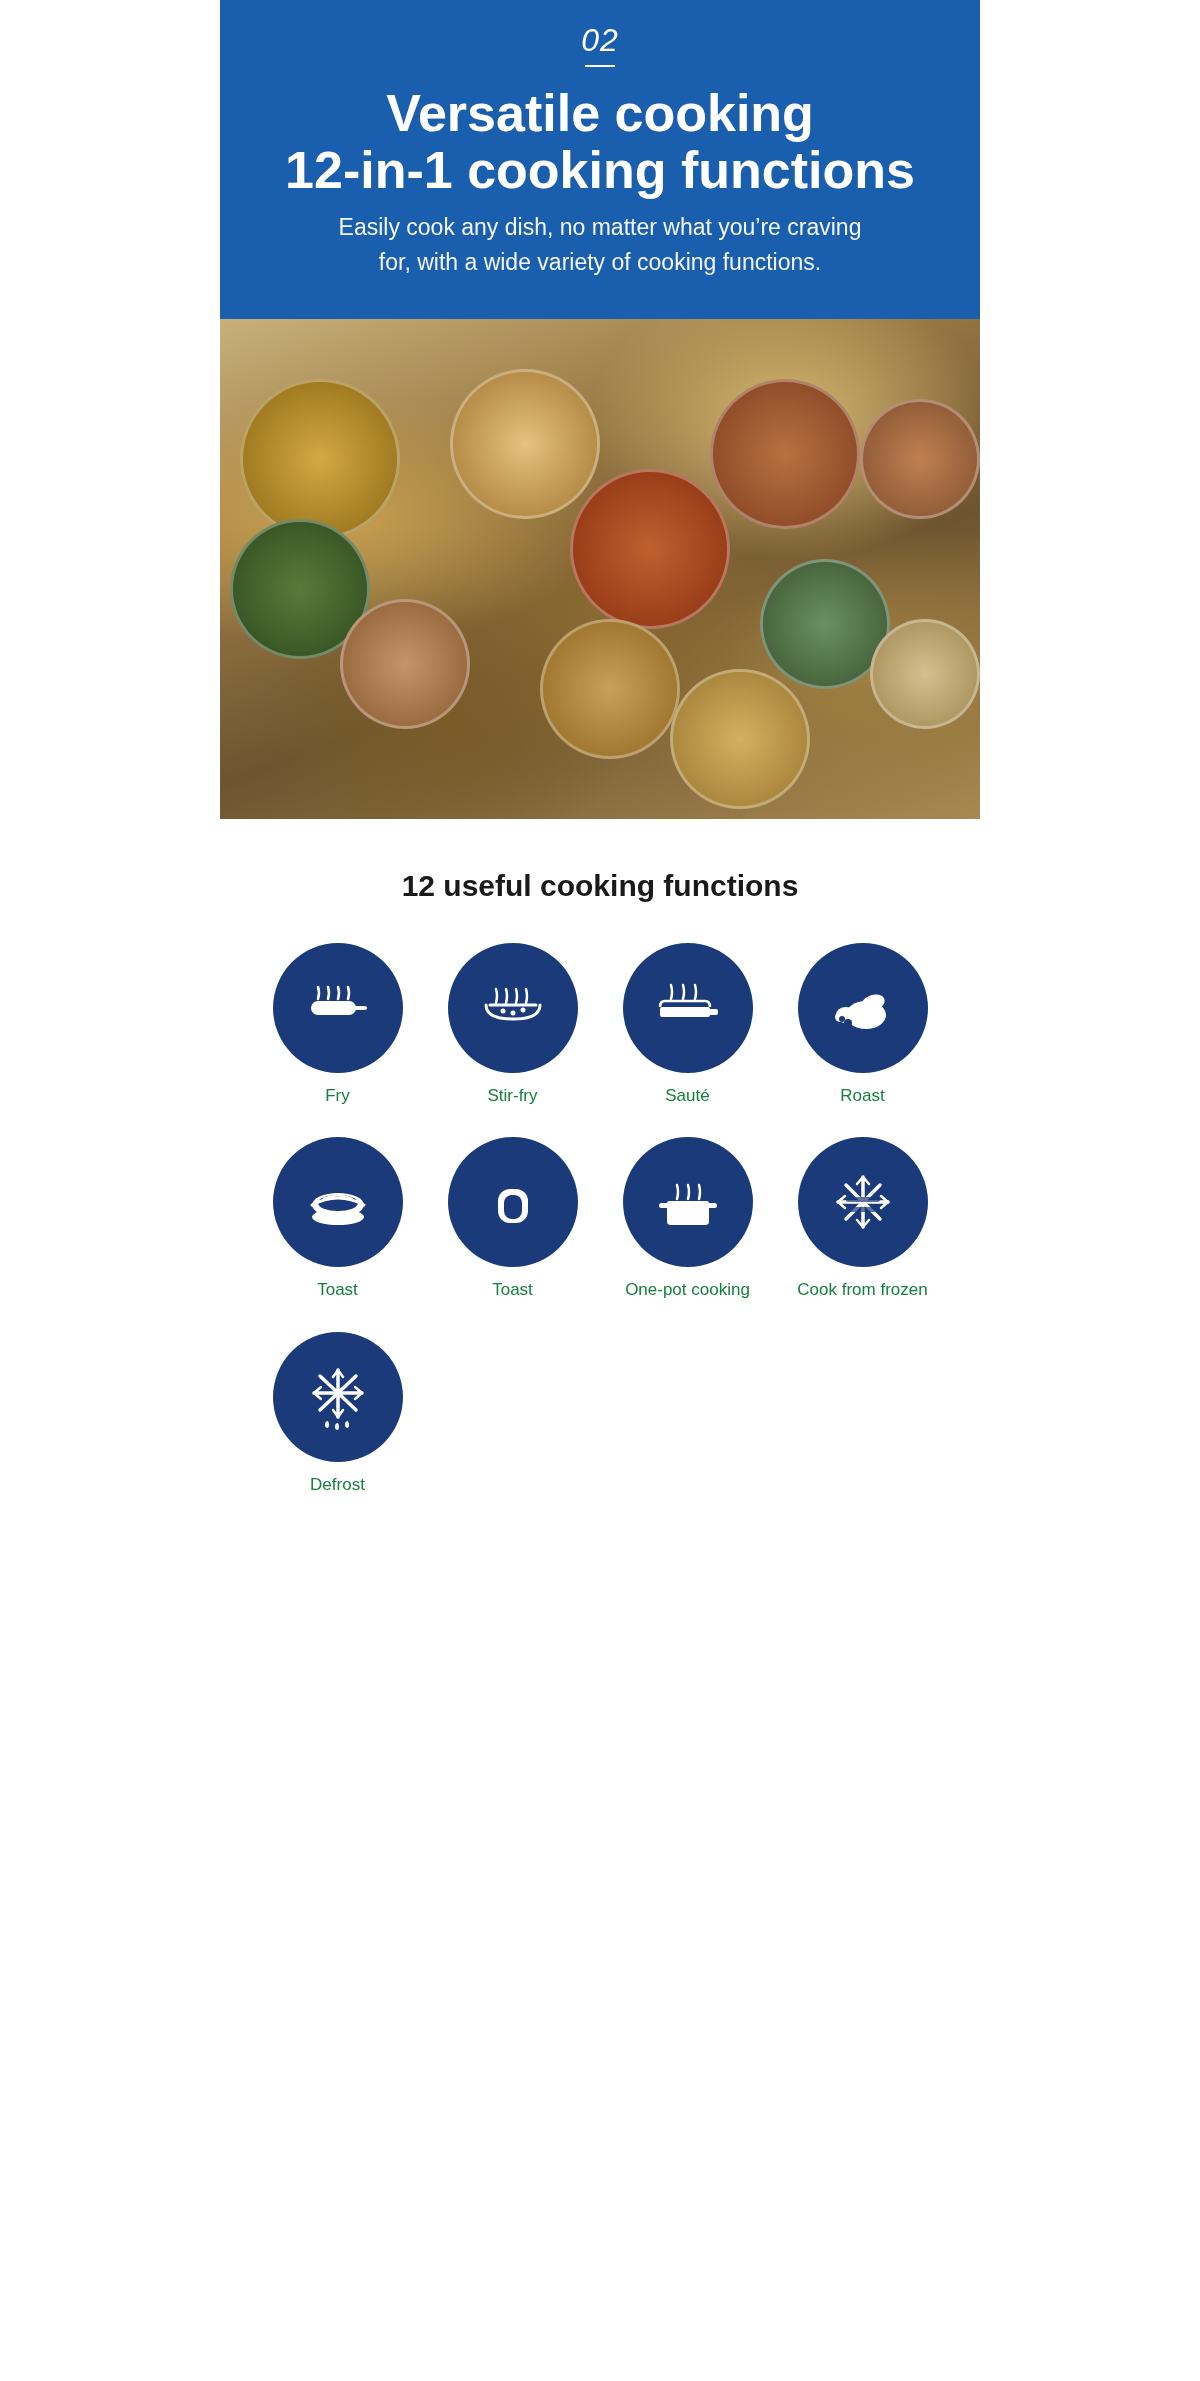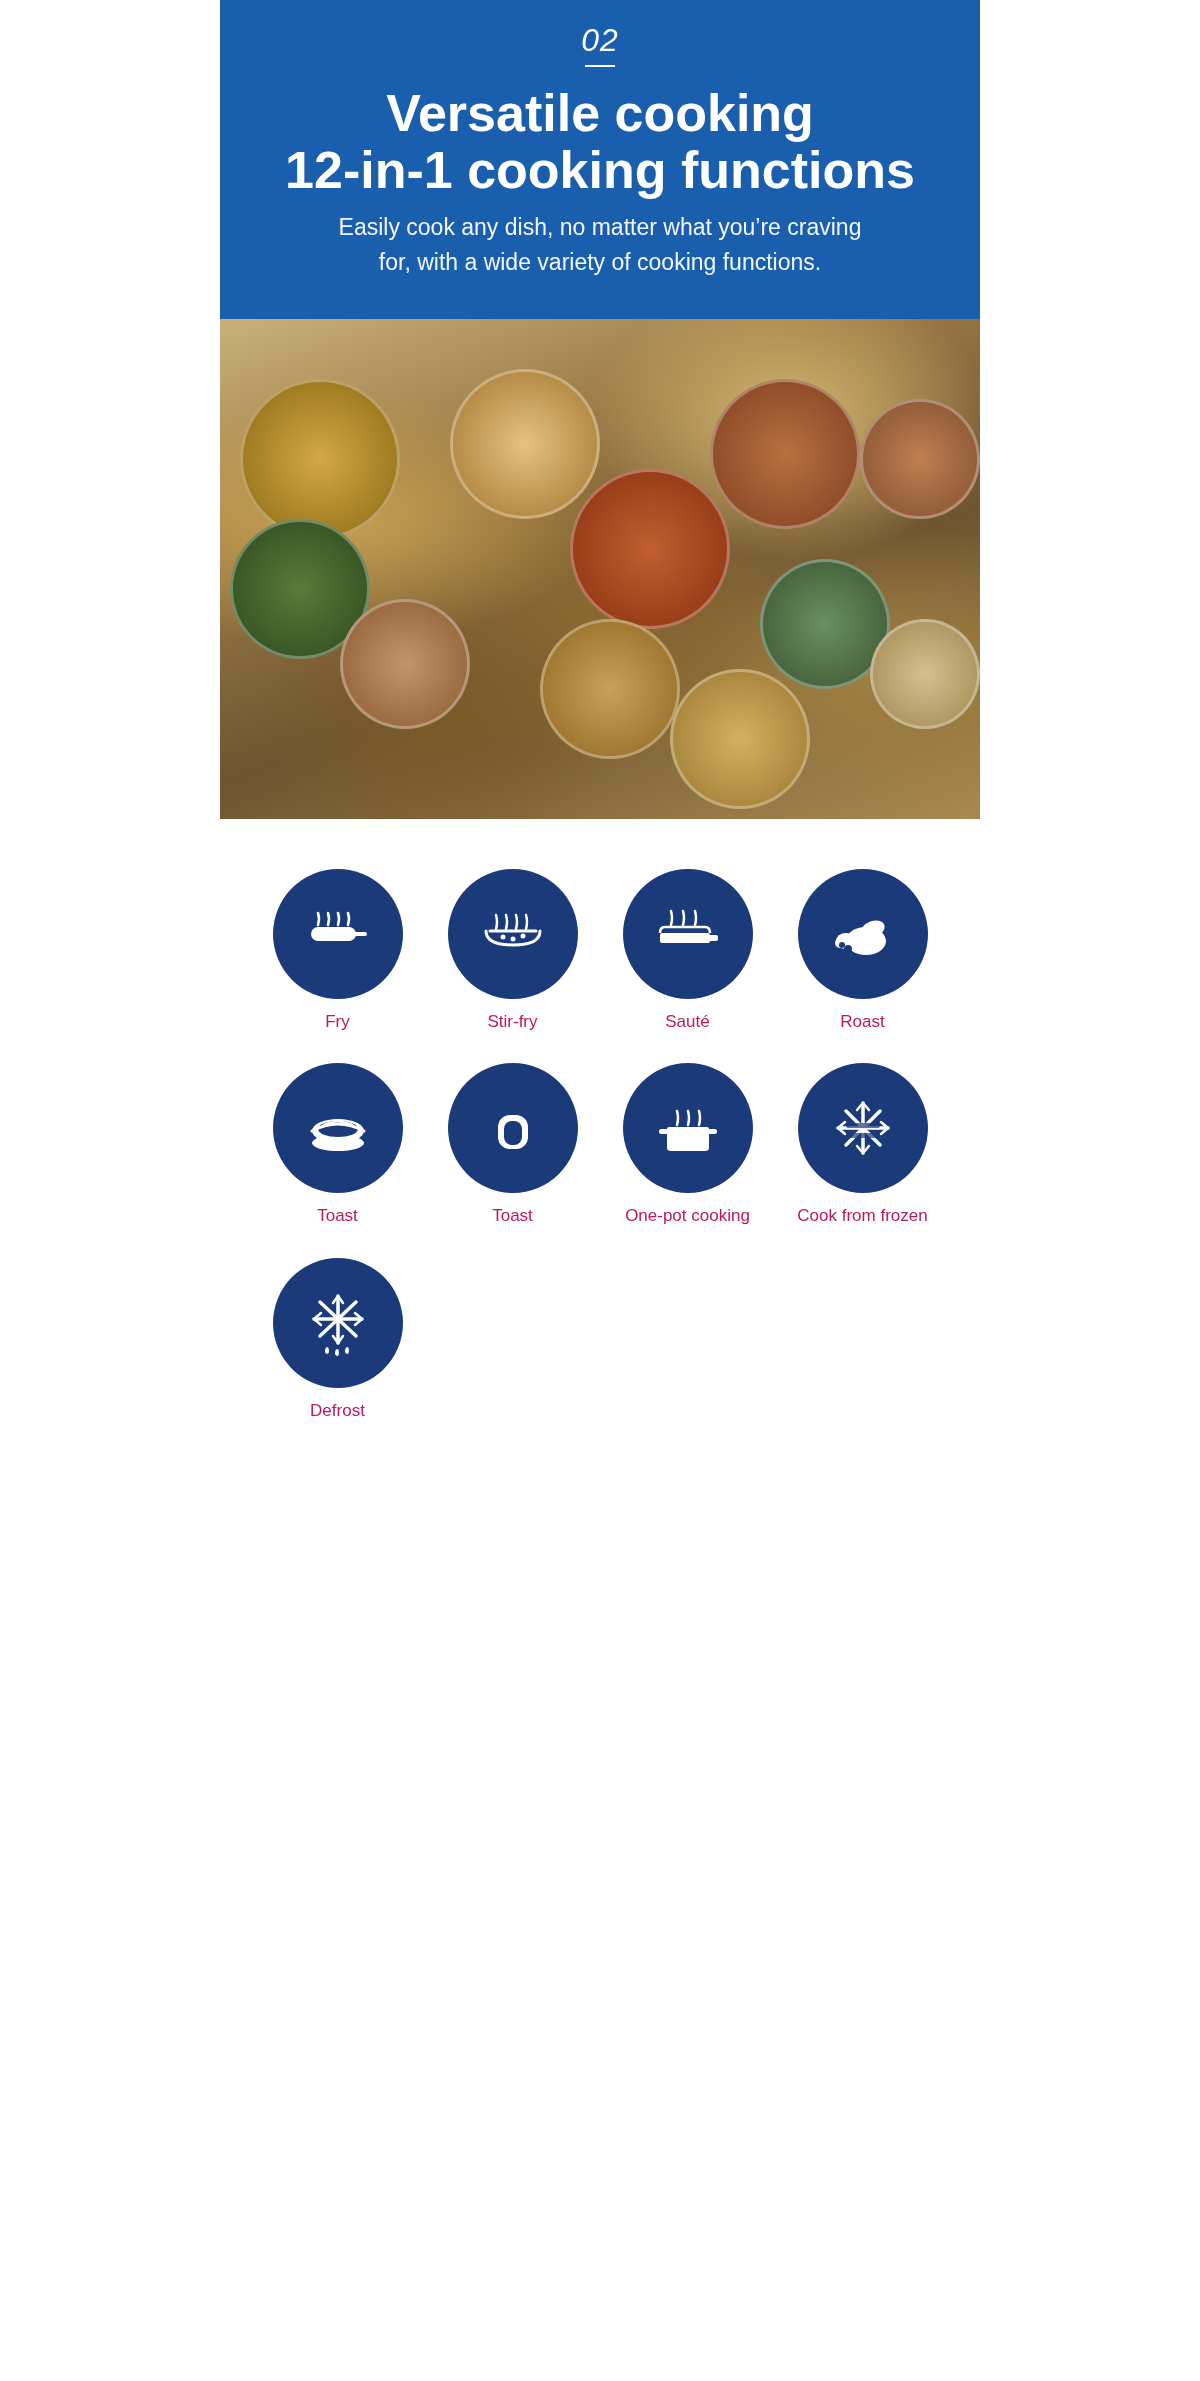--- a/index.html
+++ b/index.html
@@ -117,21 +117,21 @@
       border-radius: 50%;
       background: #1a3a7a;
       display: flex;
       align-items: center;
       justify-content: center;
     }
 
     .function-label {
       font-size: 17px;
       font-weight: 500;
-      color: #be185d;
+      color: #15803d;
       line-height: 1.3;
       text-align: center;
     }
 
     
     .function-icon-circle svg {
       width: 70px;
       height: 70px;
       fill: white;
     }
@@ -159,20 +159,21 @@
     <div class="plate plate-6"></div>
     <div class="plate plate-7"></div>
     <div class="plate plate-8"></div>
     <div class="plate plate-9"></div>
     <div class="plate plate-10"></div>
     <div class="plate plate-11"></div>
   </div>
 </div>
 
 <div class="functions-section">
+  <h2 class="functions-title">12 useful cooking functions</h2>
 
   <div class="functions-grid">
 
     <div class="function-item">
       <div class="function-icon-circle">
         <svg viewBox="0 0 70 70">
 
           <rect x="8" y="28" width="45" height="14" rx="7" fill="white"></rect>
           <rect x="50" y="33" width="14" height="4" rx="2" fill="white"></rect>
 

